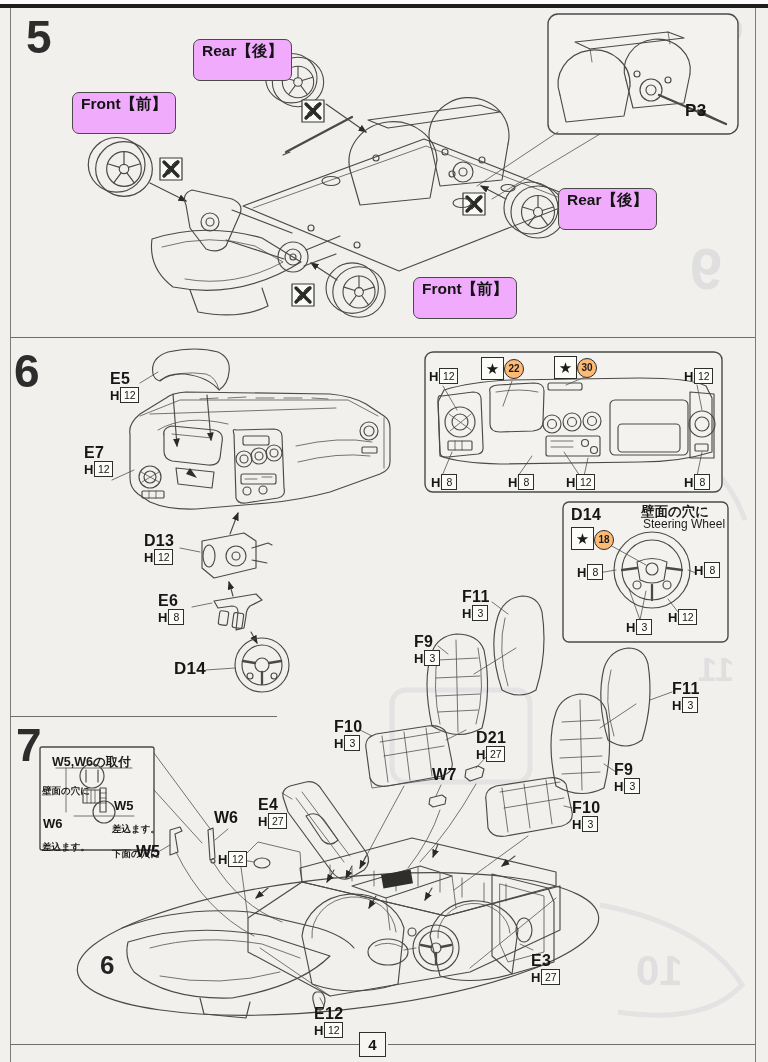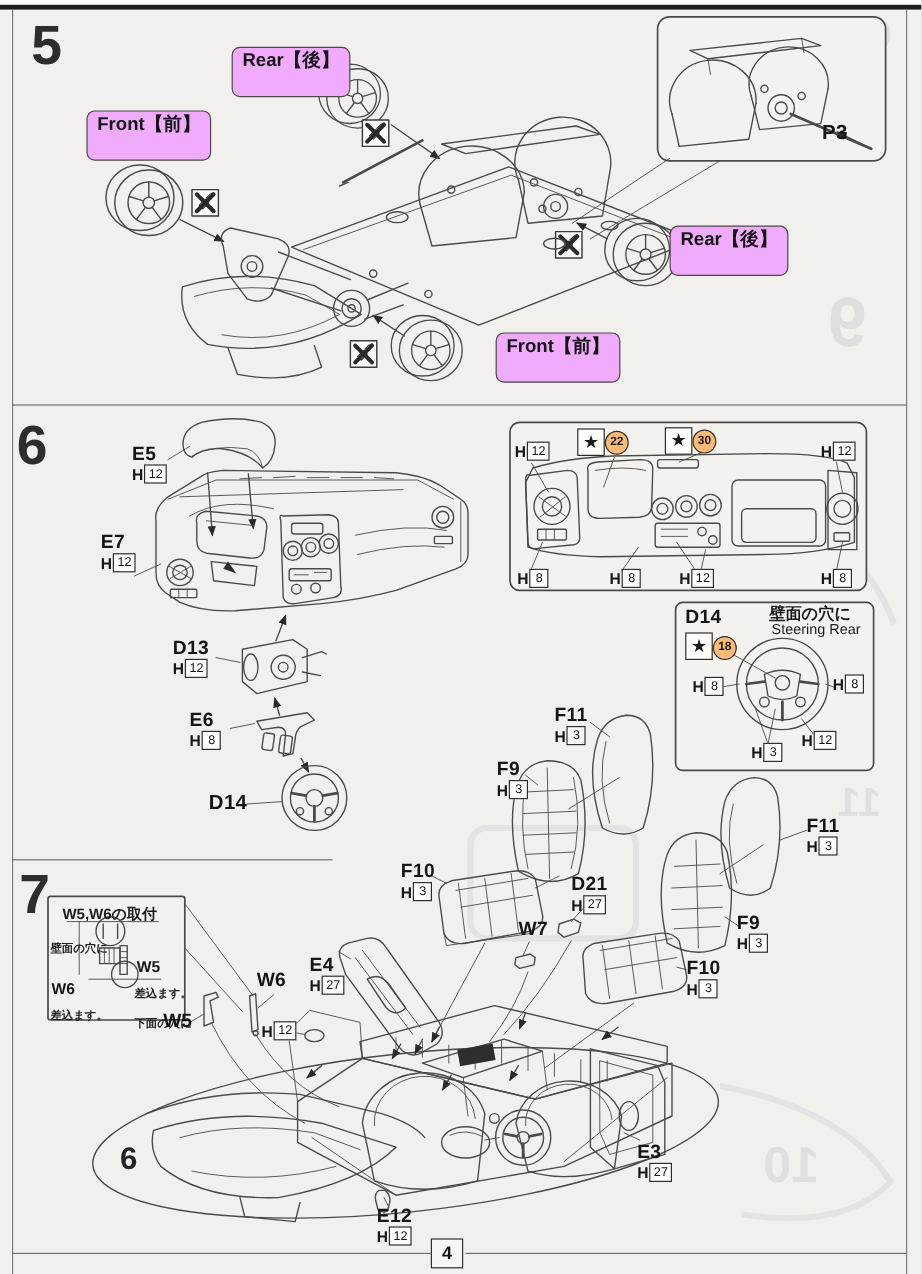--- a/index.html
+++ b/index.html
@@ -404,21 +404,21 @@
       <span>H</span>
       <span class="bx">12</span>
     </div>
   <div class="pl abs" style="left:684px;top:474px">
       <span>H</span>
       <span class="bx">8</span>
     </div>
 
   <div class="code" style="position:absolute;left:571px;top:506px;font-size:16px">D14</div>
   <div class="jp" style="left:641px;top:503px">壁面の穴に</div>
-  <div class="en" style="left:643px;top:517px">Steering Rear</div>
+  <div class="en" style="left:643px;top:517px">Steering Wheel</div>
   <div class="starbox" style="left:571px;top:527px">★</div>
   <div class="circ" style="left:594px;top:530px">18</div>
   <div class="pl abs" style="left:577px;top:564px">
       <span>H</span>
       <span class="bx">8</span>
     </div>
   <div class="pl abs" style="left:694px;top:562px">
       <span>H</span>
       <span class="bx">8</span>
     </div>

